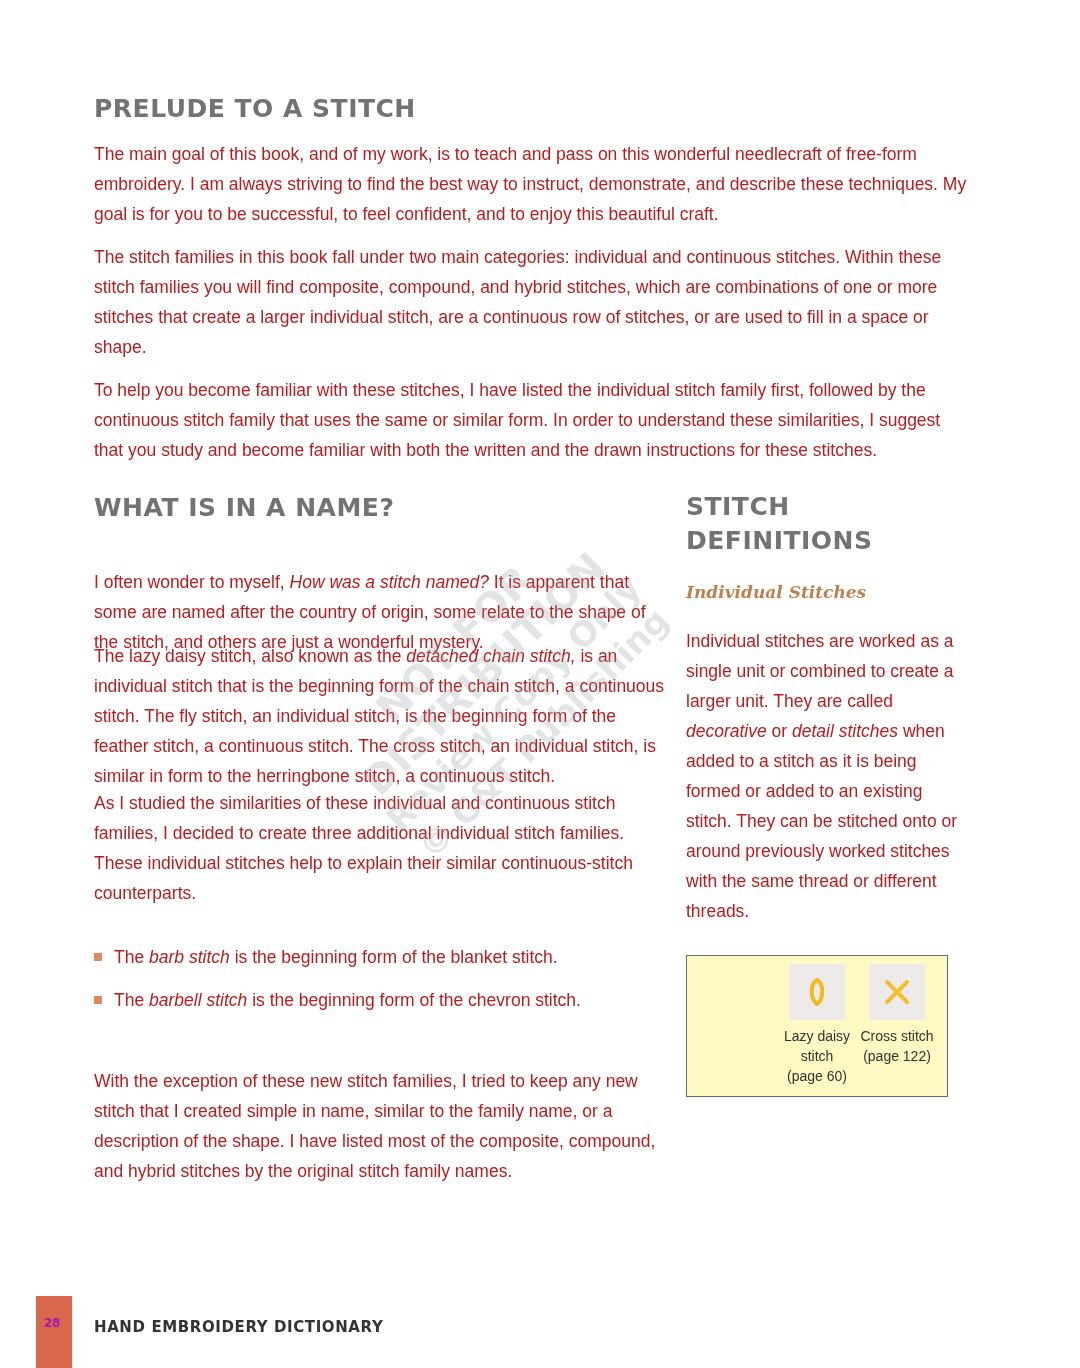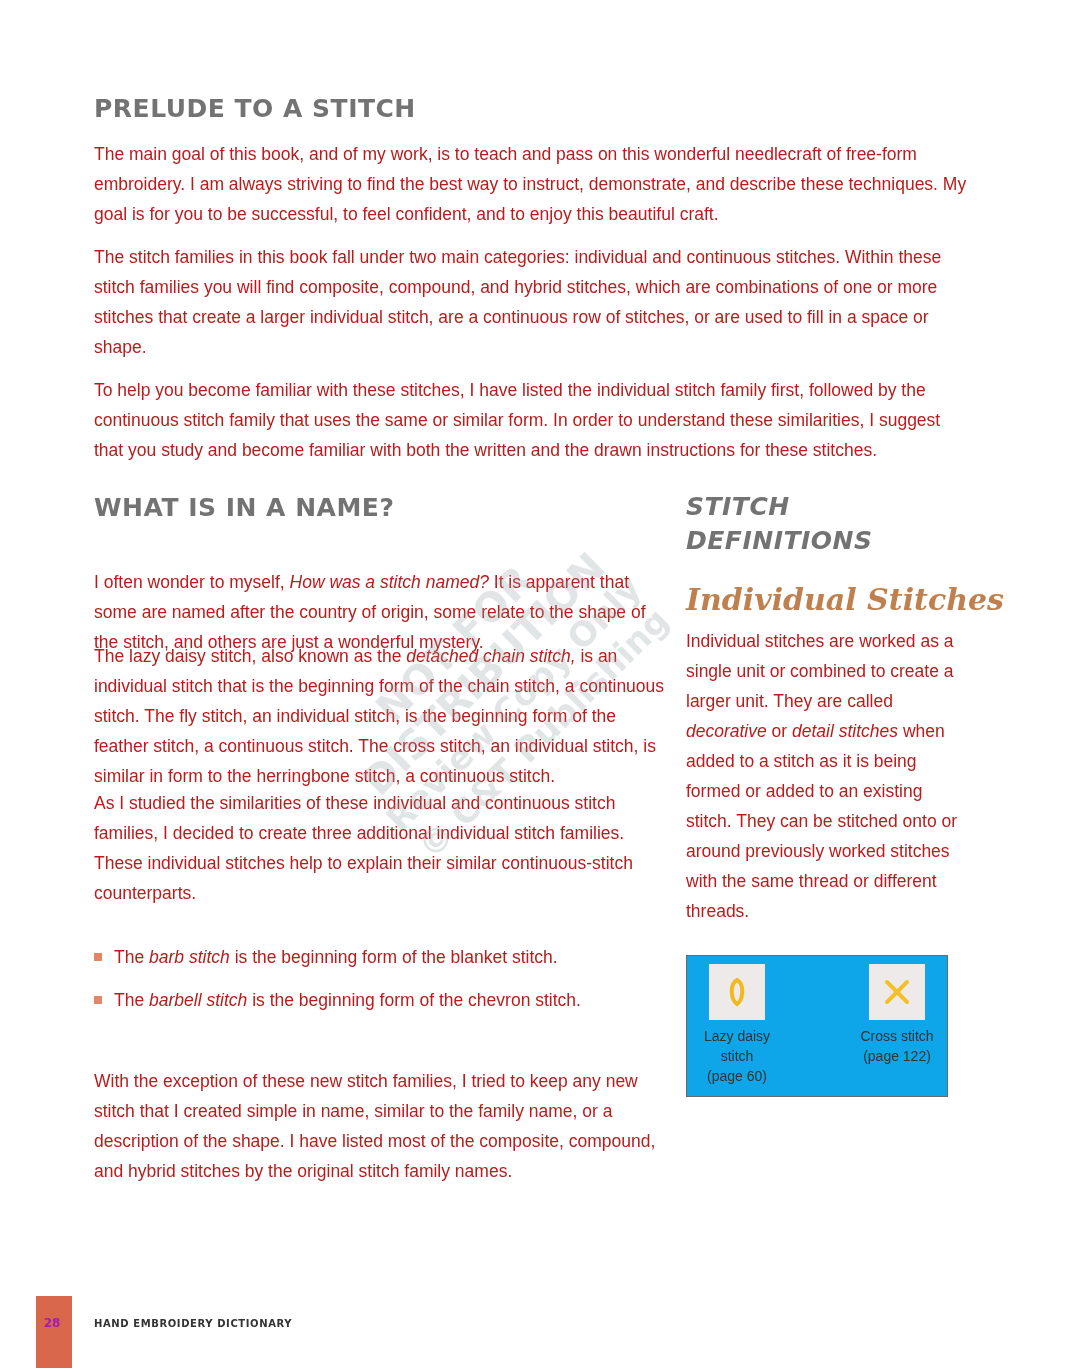--- a/index.html
+++ b/index.html
@@ -32,32 +32,32 @@
   #name-p2 { position: absolute; left: 94px; top: 641px; width: 575px; }
   #name-p3 { position: absolute; left: 94px; top: 788px; width: 575px; }
 
   #bullets { position: absolute; left: 94px; top: 942px; width: 575px; list-style: none; }
   #bullets li { position: relative; padding-left: 20px; height: 43px; }
   #bullets .bullet-marker {
     position: absolute; left: 0; top: 11px; width: 8px; height: 8px; background: #e08866;
   }
   #name-p4 { position: absolute; left: 94px; top: 1066px; width: 575px; }
 
-  #defs-heading { position: absolute; left: 686px; top: 490px; width: 260px; font-style: italic; }
+  #defs-heading { position: absolute; left: 686px; top: 490px; width: 260px; }
   #indiv-heading {
     position: absolute; left: 686px; top: 582px;
     font-family: "DejaVu Serif", serif; font-style: italic; font-weight: bold;
-    color: #c0804e; font-size: 30px;
+    color: #c0804e; font-size: 17px;
   }
   #defs-p1 { position: absolute; left: 686px; top: 626px; width: 280px; }
 
   #stitch-panel {
     position: absolute; left: 686px; top: 955px; width: 262px; height: 142px;
-    background: #0ea5e9; border: 1px solid #6a6a6a;
-    display: flex; justify-content: space-between; padding: 5px 10px 0 10px;
+    background: #fef9c3; border: 1px solid #6a6a6a;
+    display: flex; justify-content: flex-end; padding: 5px 10px 0 10px;
   }
   .stitch-card { width: 80px; text-align: center; }
   .stitch-swatch {
     width: 56px; height: 56px; margin: 3px auto 6px auto; background: #eeeaea;
     display: flex; align-items: center; justify-content: center;
   }
   .stitch-caption {
     font-family: "Liberation Sans", sans-serif; font-size: 14px; line-height: 20px; color: #333;
   }
 
@@ -73,21 +73,21 @@
 
   #footer-tab {
     position: absolute; left: 36px; top: 1296px; width: 36px; height: 72px; background: #d9674c;
   }
   #page-number {
     position: absolute; left: 36px; top: 1316px; width: 32px; text-align: center;
     font-family: "DejaVu Sans", sans-serif; font-weight: bold; font-size: 12px; color: #a21caf;
   }
   #running-title {
     position: absolute; left: 94px; top: 1318px;
-    font-family: "DejaVu Sans", sans-serif; font-weight: bold; font-size: 10px;
+    font-family: "DejaVu Sans", sans-serif; font-weight: bold; font-size: 15px;
     letter-spacing: 0.6px; color: #333;
   }
 </style>
 </head>
 <body>
 
 <h1 id="prelude-heading" class="h-section">PRELUDE TO A STITCH</h1>
 <p id="prelude-p1" class="body-text">The main goal of this book, and of my work, is to teach and pass on this wonderful needlecraft of free-form embroidery. I am always striving to find the best way to instruct, demonstrate, and describe these techniques. My goal is for you to be successful, to feel confident, and to enjoy this beautiful craft.</p>
 <p id="prelude-p2" class="body-text">The stitch families in this book fall under two main categories: individual and continuous stitches. Within these stitch families you will find composite, compound, and hybrid stitches, which are combinations of one or more stitches that create a larger individual stitch, are a continuous row of stitches, or are used to fill in a space or shape.</p>
 <p id="prelude-p3" class="body-text">To help you become familiar with these stitches, I have listed the individual stitch family first, followed by the continuous stitch family that uses the same or similar form. In order to understand these similarities, I suggest that you study and become familiar with both the written and the drawn instructions for these stitches.</p>

